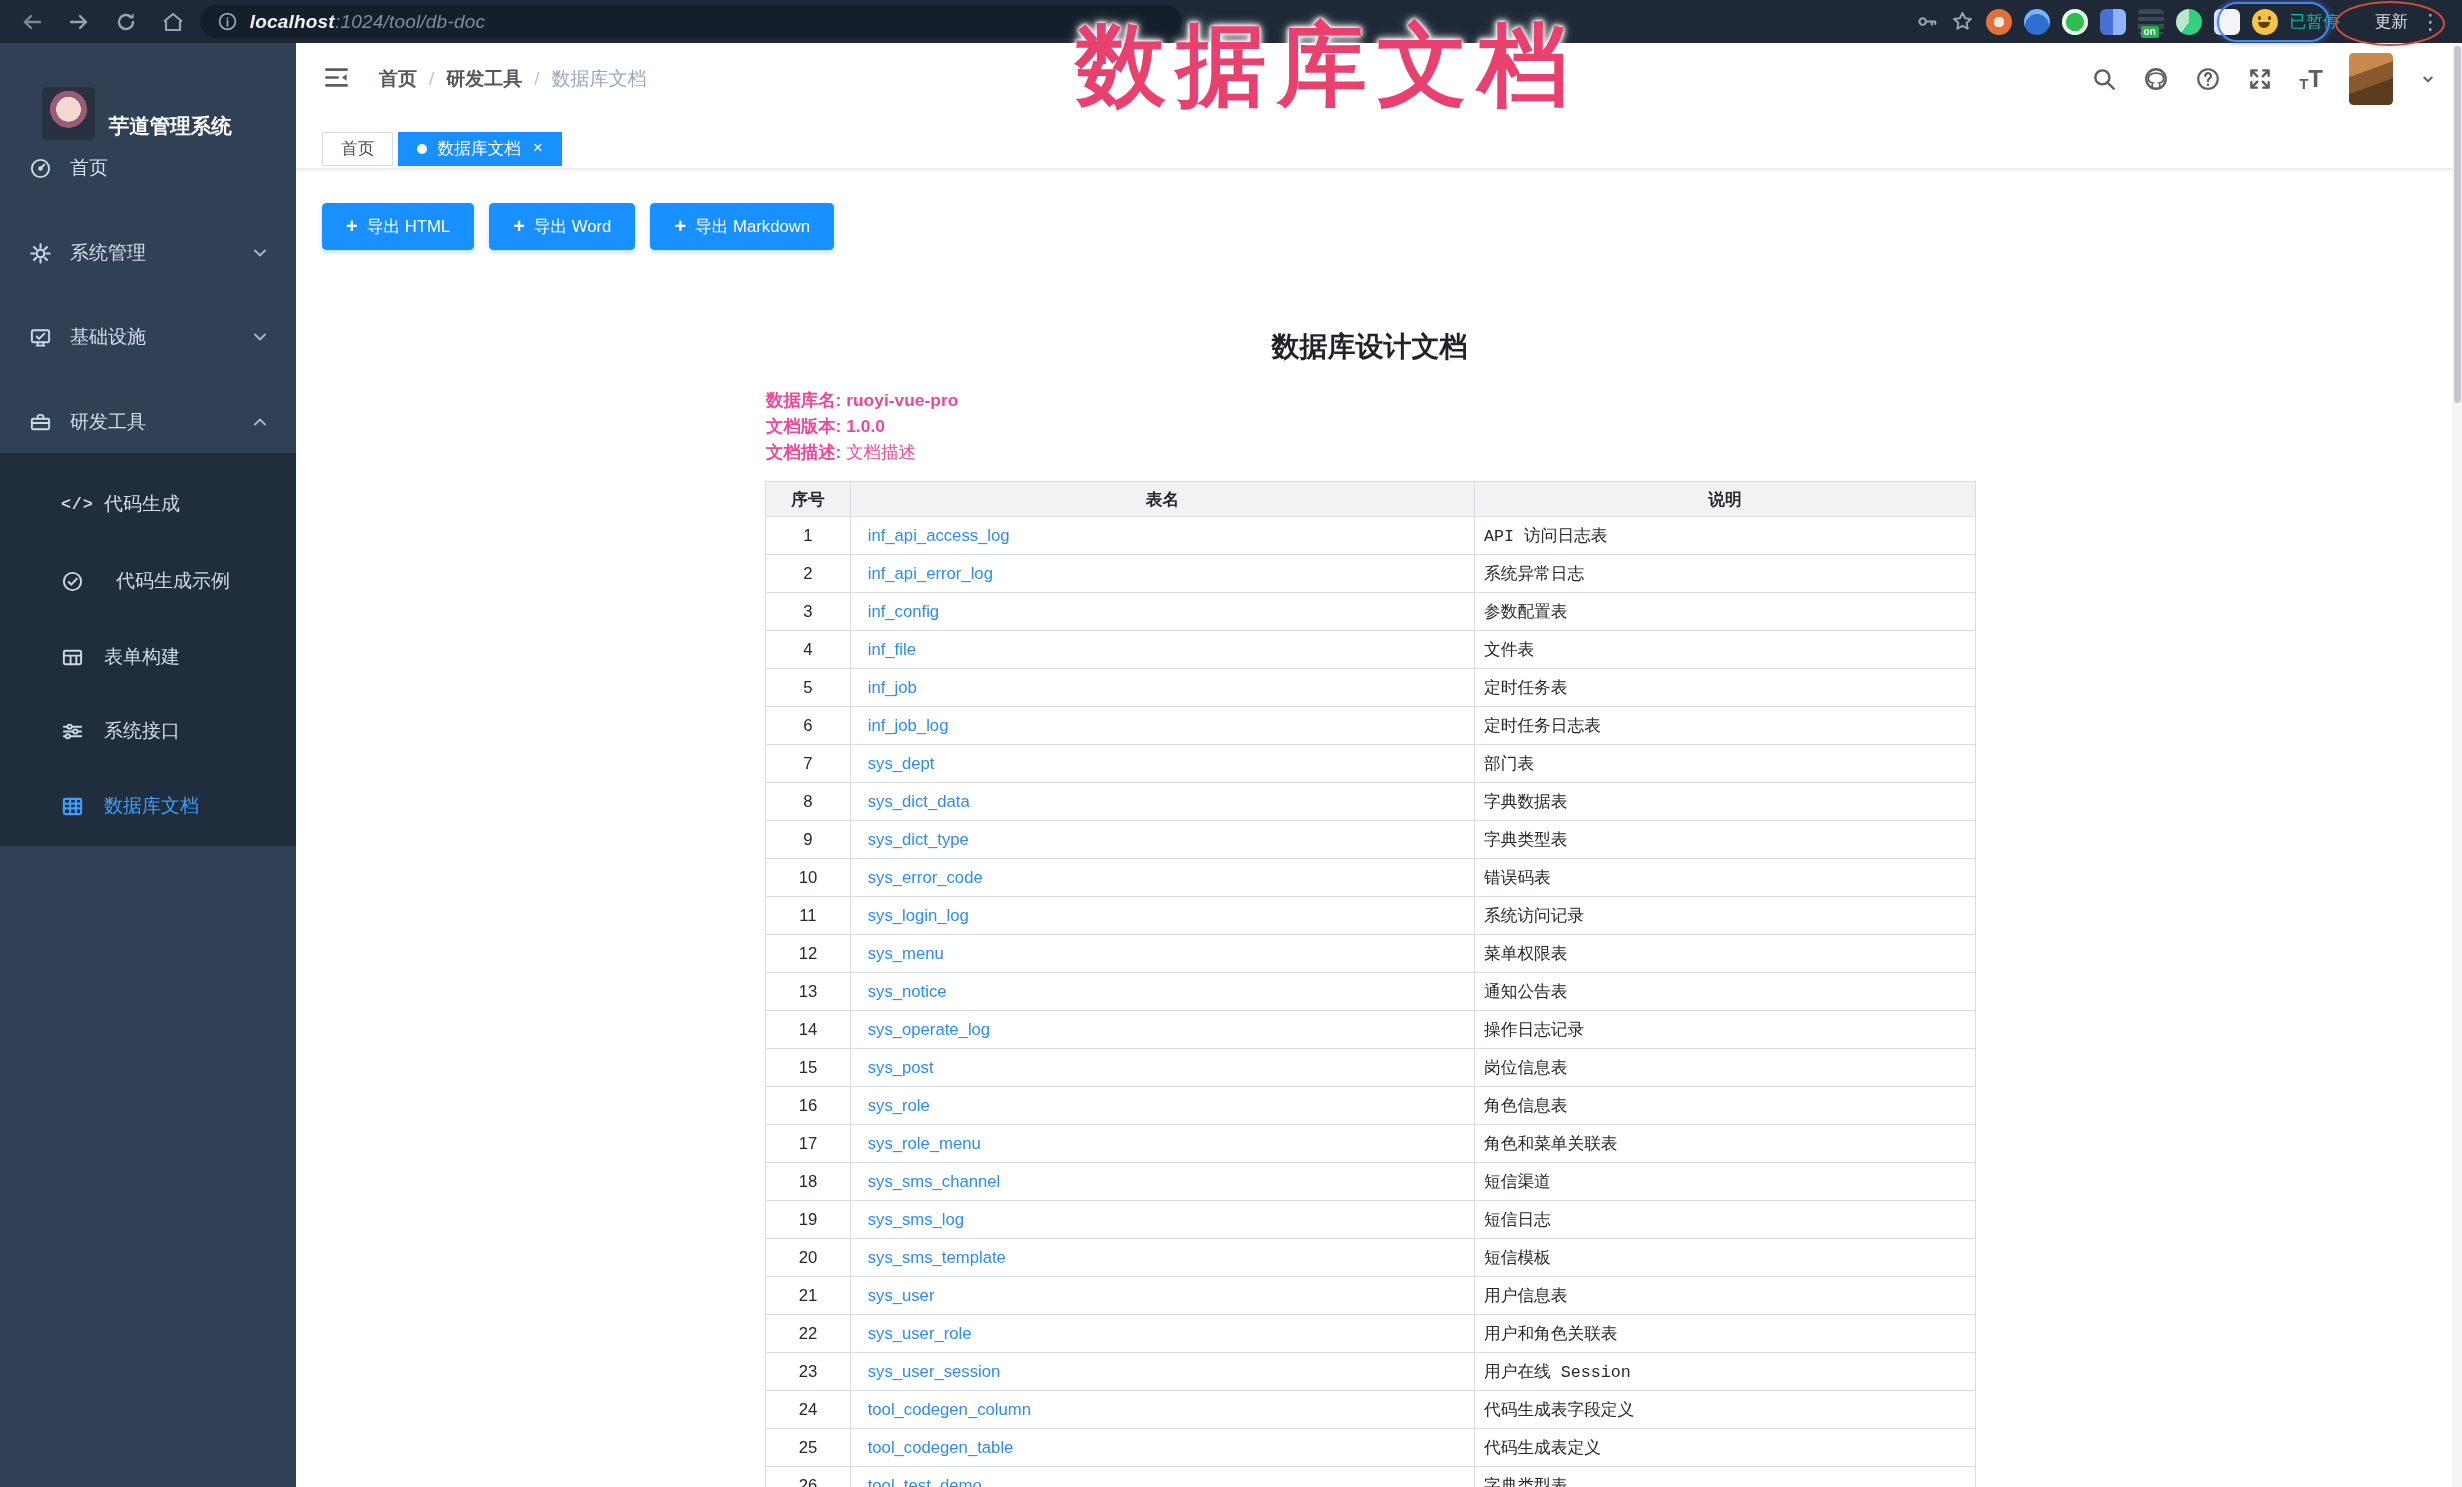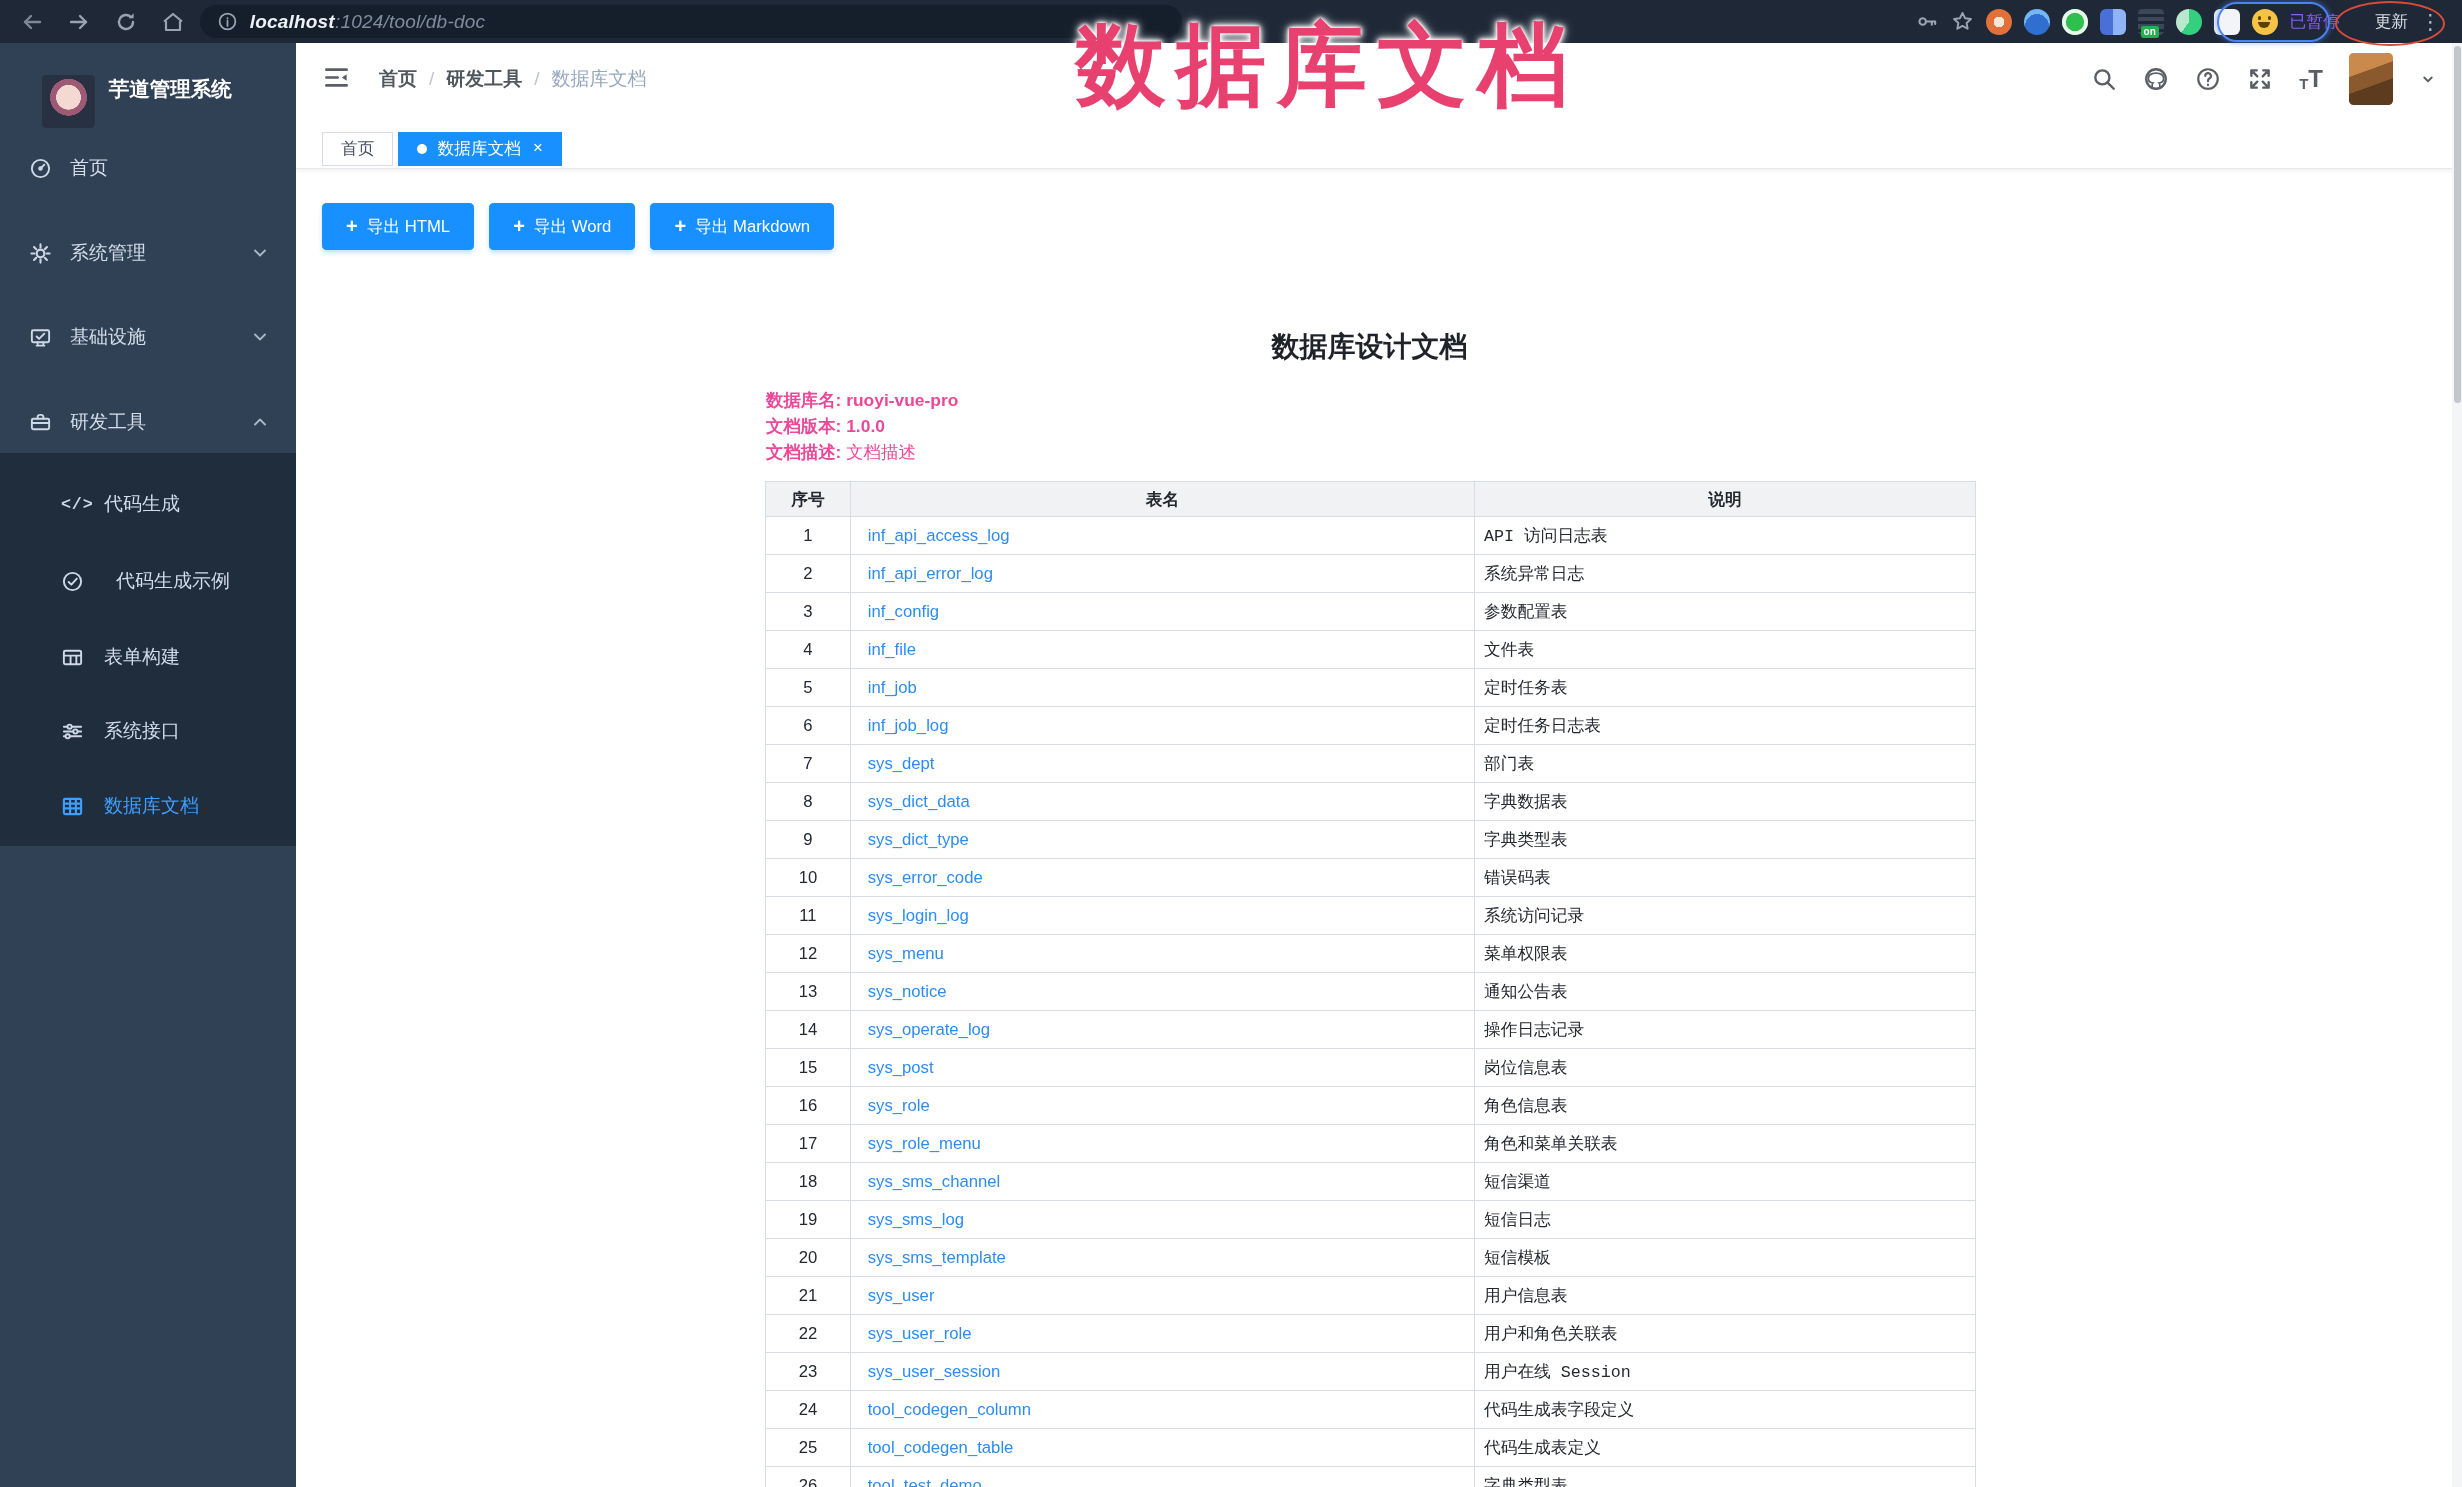--- a/index.html
+++ b/index.html
@@ -12,42 +12,42 @@
   .browser-bar{position:absolute;left:0;top:0;width:2462px;height:43px;background:#1e2836;z-index:5;}
   .nav-cluster{position:absolute;left:20px;top:0;height:43px;display:flex;align-items:center;gap:23px;color:#98a2b0;}
   .url-pill{position:absolute;left:200px;top:5.3px;width:982px;height:33px;border-radius:16.7px;background:#151e2b;
             display:flex;align-items:center;color:#8painted;}
   .info-ic{margin-left:16.7px;color:#9aa6b4;}
   .url-text{margin-left:12px;font-size:19px;letter-spacing:0.2px;font-style:italic;}
   .url-host{color:#eef1f5;font-weight:bold;}
   .url-rest{color:#7e8c9d;}
   .browser-right{position:absolute;right:21px;top:0;height:43px;display:flex;align-items:center;gap:12px;}
   .ext{width:26px;height:26px;border-radius:50%;position:relative;flex:0 0 auto;}
-  .ext-label{font-size:16.7px;color:#8b5cf6;white-space:nowrap;}
+  .ext-label{font-size:16.7px;color:#14b8a6;white-space:nowrap;}
   .emoji-face{width:26px;height:26px;border-radius:50%;background:#f6c445;position:relative;}
   .emoji-face:before{content:"";position:absolute;left:6px;top:7.6px;width:3.8px;height:3.8px;border-radius:50%;
                      background:#5a4300;box-shadow:10px 0 0 #5a4300;}
   .emoji-face:after{content:"";position:absolute;left:6.8px;top:13px;width:12px;height:6.8px;border-radius:0 0 12px 12px;
                     background:#5a4300;}
   .on-badge{position:absolute;left:3px;bottom:-3px;background:#23b14d;color:#fff;font-size:10px;line-height:11.4px;
             padding:0 3px;border-radius:2.3px;font-weight:bold;}
   .menu-dots{font-size:21px;color:#aeb6c2;line-height:1;}
 
   
   .annot-title{position:absolute;left:872px;top:4.6px;width:910px;text-align:center;z-index:60;
                font-size:90px;font-weight:bold;letter-spacing:10.6px;color:#e8416f;
                text-shadow:0 0 2.3px #fff,0 0 4.6px #fff,0 0 7.6px #fff,0 0 10.6px rgba(255,255,255,.9);pointer-events:none;}
   .annot-blue{position:absolute;left:2217px;top:2.3px;width:109px;height:36px;border:2.3px solid #4b83f2;
               border-radius:20px;box-shadow:0 0 6px rgba(75,131,242,.7);z-index:58;}
   .annot-red{position:absolute;left:2335px;top:0.8px;width:106px;height:41px;border:2.3px solid #da4b3a;
              border-radius:50%;z-index:58;}
 
   
   .sidebar{position:absolute;left:0;top:43px;width:296px;height:1444px;background:#304156;color:#d3dce8;z-index:2;}
-  .logo-row{position:absolute;left:0;top:32px;width:296px;height:88px;display:flex;align-items:flex-start;}
+  .logo-row{position:absolute;left:0;top:9px;width:296px;height:88px;display:flex;align-items:flex-end;}
   .logo-img{width:53px;height:53px;margin-left:42px;border-radius:4.6px;flex:0 0 auto;
             background:radial-gradient(circle at 50% 42%,#f3d9d2 0 30%,#9c5a74 31% 45%,#273142 46%),
                        linear-gradient(135deg,#3a2b4a,#1f2c3e);}
   .logo-title{margin-left:13.7px;font-size:20.5px;font-weight:bold;color:#fff;}
   .menu-item{position:absolute;left:0;width:296px;height:76px;display:flex;align-items:center;cursor:pointer;}
   .menu-item .mi-icon{margin-left:29px;width:23px;color:#cfd8e6;}
   .menu-item .mi-label{margin-left:18px;font-size:19px;}
   .menu-item .chev{position:absolute;right:26px;color:#aab7c8;}
   .submenu-bg{position:absolute;left:0;top:410px;width:296px;height:393px;background:#1f2d3d;}
   .sub-item{position:absolute;left:0;width:296px;height:76px;display:flex;align-items:center;cursor:pointer;background:#1f2d3d;}

